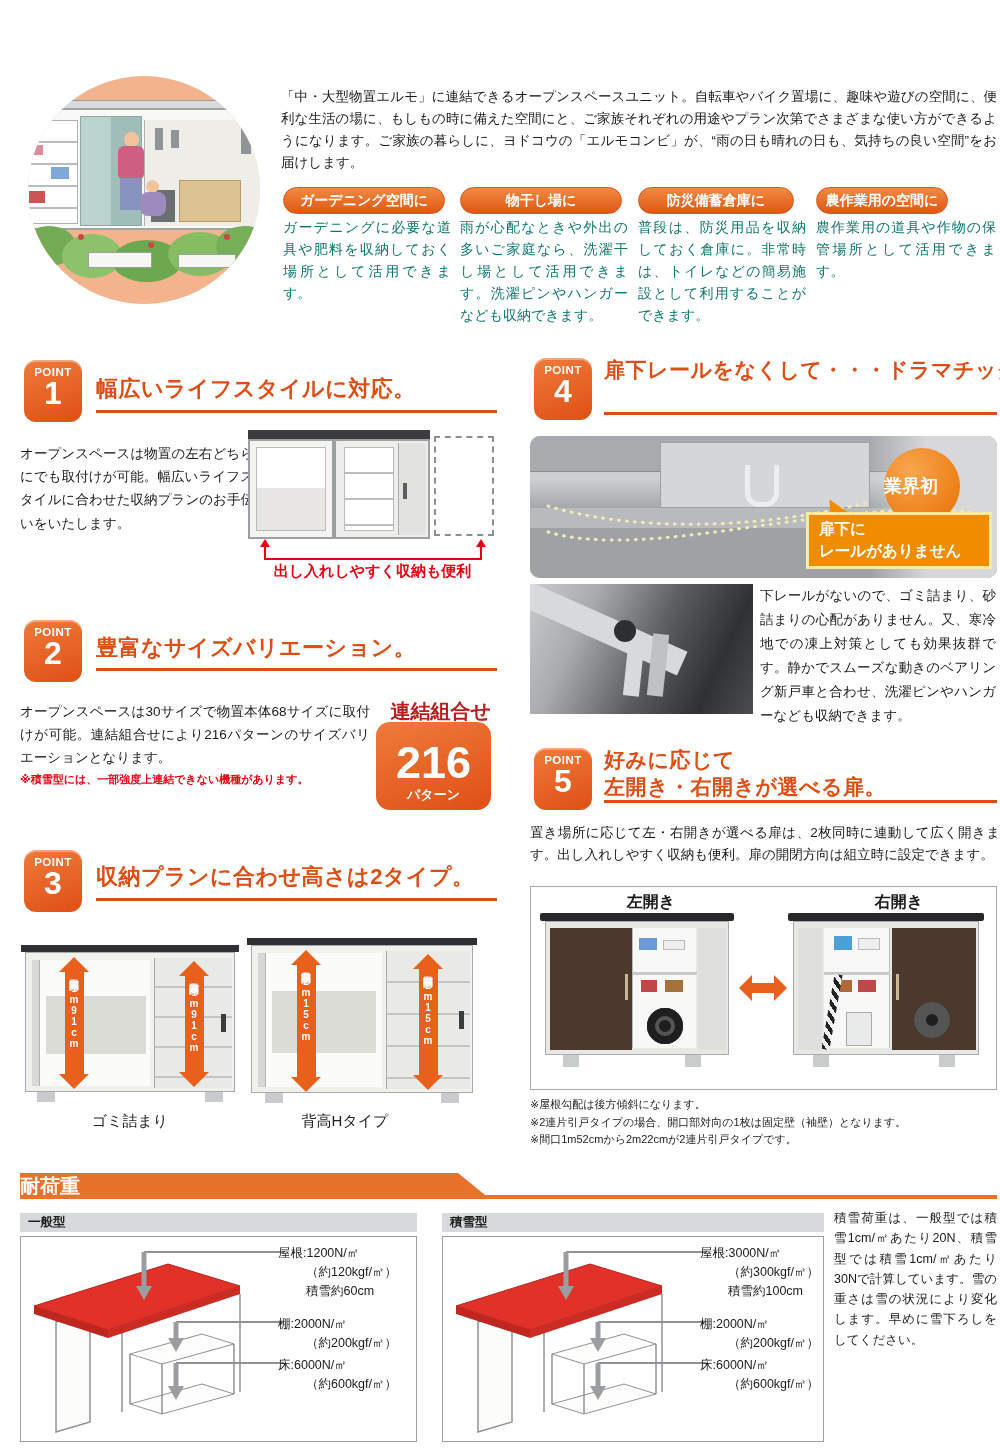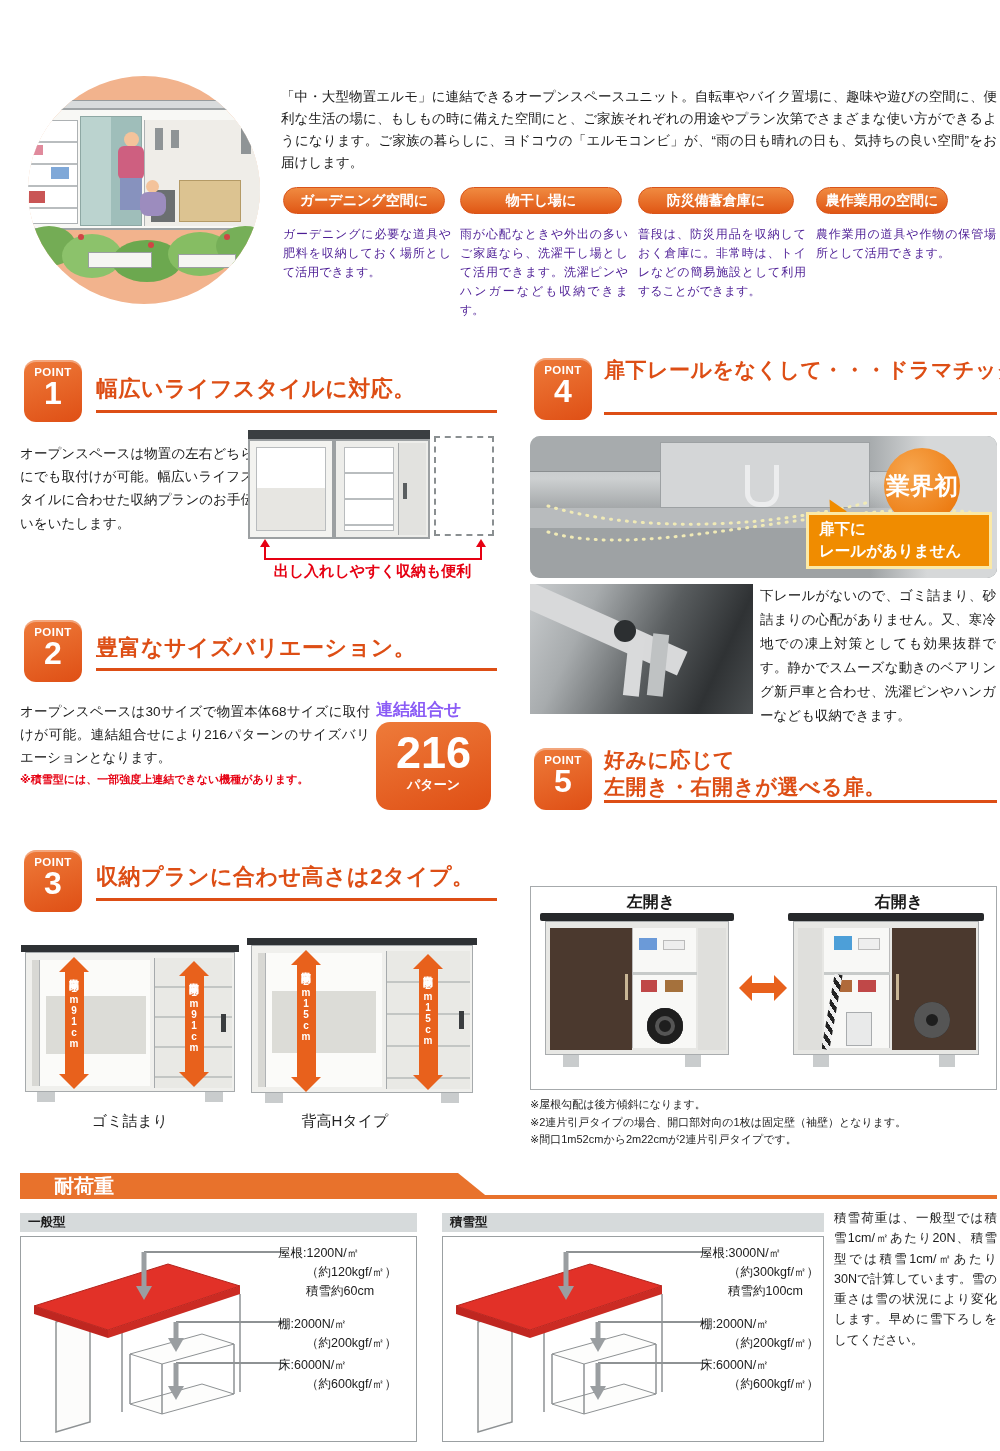--- a/index.html
+++ b/index.html
@@ -2,56 +2,56 @@
 <html><head>
 <meta charset="utf-8">
 <style>
   *{margin:0;padding:0;box-sizing:border-box}
   body{background:#fff;font-family:"Liberation Sans","DejaVu Sans",sans-serif;color:#1e1e1e}
   .page{position:relative;width:1000px;height:1451px;background:#fff;overflow:hidden}
   .abs{position:absolute}
   .page-title{left:24px;top:16px;width:975px;font-size:33px;font-weight:bold;color:#d84f1a;white-space:nowrap;letter-spacing:-1px}
   .intro{left:281px;top:86px;width:716px;font-size:13.5px;line-height:1.62;text-align:justify;color:#1a1a1a}
   .pill{height:27px;border-radius:15px;background:linear-gradient(180deg,#f08a40,#e05715);border:1px solid #d9541b;color:#fff;font-size:14px;font-weight:bold;text-align:center;line-height:25px}
-  .uc-body{font-size:12px;line-height:1.58;text-align:justify;color:#4c1d95;margin-top:9px}
+  .uc-body{font-size:14px;line-height:1.58;text-align:justify;color:#0f766e;}
   .pbadge{width:58px;height:62px;background:linear-gradient(160deg,#ee7b3a,#df4f15);border-radius:12px;color:#fff;text-align:center;box-shadow:inset 0 2px 0 rgba(255,255,255,.35)}
   .pbadge .pw{font-size:11.5px;font-weight:bold;letter-spacing:.5px;margin-top:6px}
   .pbadge .pn{font-size:32px;font-weight:bold;line-height:1;margin-top:-1px}
   .ptitle{color:#dd4e15;font-weight:bold;font-size:22px;letter-spacing:.5px;white-space:nowrap}
   .ptitle.small{font-size:21px}
   .ptitle .suffix{font-size:14px}
   .puline{height:3px;background:#dd4e15}
   .pbody{font-size:13.5px;line-height:1.72;text-align:justify;color:#1a1a1a}
   .rednote{font-size:11px;font-weight:bold;color:#e60012}
-  .combo-label{font-size:17px;font-weight:bold;color:#8b5cf6;text-align:left}
+  .combo-label{font-size:20px;font-weight:bold;color:#b91c1c;text-align:right}
   .combo-box{background:linear-gradient(160deg,#ee7b3a,#df4f15);border-radius:14px;color:#fff;text-align:center}
-  .combo-box .n{font-size:45px;font-weight:bold;line-height:1.1;margin-top:6px}
+  .combo-box .n{font-size:45px;font-weight:bold;line-height:1.1;margin-top:16px}
   .combo-box .u{font-size:13px;font-weight:bold;margin-top:-2px}
   .bracket{border-left:2px solid #e60012;border-right:2px solid #e60012;border-bottom:2px solid #e60012;height:14px}
   .bracket:before,.bracket:after{content:"";position:absolute;top:-7px;width:0;height:0;border-left:5px solid transparent;border-right:5px solid transparent;border-bottom:8px solid #e60012}
   .bracket:before{left:-6px}.bracket:after{right:-6px}
   .redcap{font-size:15px;font-weight:bold;color:#e60012;text-align:center}
   .photo1{width:467px;height:142px;border-radius:10px;overflow:hidden;background:linear-gradient(180deg,#bec2c4 0%,#cdd0d1 30%,#8e9294 62%,#adb0b2 100%)}
-  .badge-circle{width:76px;height:76px;border-radius:50%;background:radial-gradient(circle at 35% 30%,#f7a64e,#e96f00);color:#fff;font-size:24px;font-weight:bold;text-align:center;line-height:76px}
+  .badge-circle{width:76px;height:76px;border-radius:50%;background:radial-gradient(circle at 35% 30%,#f7a64e,#e96f00);color:#fff;font-size:18px;font-weight:bold;line-height:76px}
   .callout{background:#f08c00;border:3px solid #fbe9a6;color:#fff;font-size:15.5px;font-weight:bold;line-height:1.45;padding:3px 10px}
   .photo2{width:223px;height:130px;background:linear-gradient(115deg,#c9ccce 0%,#a7abad 25%,#595d5f 55%,#2f3234 80%,#4a4e50 100%);overflow:hidden}
   .p5box{width:467px;height:204px;border:1px solid #a6aaac;background:#fff}
   .dirlabel{font-size:16px;font-weight:bold;color:#1a1a1a;text-align:center}
   .notes{font-size:11px;line-height:1.6;color:#222}
   .varrow{width:30px;display:flex;flex-direction:column;align-items:center}
   .va-up{width:0;height:0;border-left:15px solid transparent;border-right:15px solid transparent;border-bottom:15px solid #e8611c}
   .va-down{width:0;height:0;border-left:15px solid transparent;border-right:15px solid transparent;border-top:15px solid #e8611c}
   .va-bar{width:19px;flex:1;background:#e8611c;display:flex;justify-content:center;overflow:hidden}
   .va-bar span{writing-mode:vertical-rl;text-orientation:upright;color:#fff;font-size:10px;font-weight:bold;line-height:19px}
   .harrow{width:48px;height:26px}
   .harrow .hbar{position:absolute;left:11px;right:11px;top:8px;height:10px;background:#e8611c}
   .harrow .hl{position:absolute;left:0;top:0;width:0;height:0;border-top:13px solid transparent;border-bottom:13px solid transparent;border-right:13px solid #e8611c}
   .harrow .hr{position:absolute;right:0;top:0;width:0;height:0;border-top:13px solid transparent;border-bottom:13px solid transparent;border-left:13px solid #e8611c}
   .shedcap{font-size:15px;color:#222;text-align:center;font-weight:500}
-  .load-banner{width:470px;height:26px;background:#e8722c;clip-path:polygon(0 0,438px 0,470px 100%,0 100%);color:#fff;font-size:20px;font-weight:bold;line-height:26px;padding-left:34px}
+  .load-banner{width:470px;height:26px;background:#e8722c;clip-path:polygon(0 0,438px 0,470px 100%,0 100%);color:#fff;font-size:20px;font-weight:bold;line-height:26px;}
   .load-line{height:4px;background:#e8722c}
   .gbar{height:19px;background:#d6dadb;font-size:12.5px;font-weight:bold;line-height:19px;padding-left:8px;color:#1e1e1e}
   .lbox{height:206px;border:1px solid #9ba0a2;background:#fff}
   .llab{font-size:12.5px;color:#1a1a1a;white-space:nowrap}
   .load-note{font-size:12.5px;line-height:1.62;text-align:justify;color:#1a1a1a}
 </style>
 </head>
 <body>
 
 <div class="page">
@@ -175,20 +175,21 @@
     <div class="u">パターン</div>
   </div>
 
   <div class="abs pbadge" style="left:534px;top:748px">
     <div class="pw">POINT</div>
     <div class="pn">5</div>
   </div>
   <div class="abs ptitle small" style="left:604px;top:746px">好みに応じて</div>
   <div class="abs ptitle small" style="left:604px;top:773px">左開き・右開きが選べる扉。</div>
   <div class="abs puline" style="left:604px;top:800px;width:393px"></div>
+  <div class="abs pbody" style="left:530px;top:822px;width:470px;line-height:1.62">置き場所に応じて左・右開きが選べる扉は、2枚同時に連動して広く開きます。出し入れしやすく収納も便利。扉の開閉方向は組立時に設定できます。</div>
 
   <div class="abs p5box" style="left:530px;top:886px">
     <div class="abs dirlabel" style="left:70px;top:5px;width:100px">左開き</div>
     <div class="abs dirlabel" style="left:318px;top:5px;width:100px">右開き</div>
 
     <div class="abs" style="left:14px;top:26px;width:184px;height:162px">
       <div class="abs" style="left:-5px;top:0;width:194px;height:8px;background:#26282a;border-radius:2px"></div>
       <div class="abs" style="left:0;top:8px;width:184px;height:134px;background:#e7e7e4;border:1px solid #a9acae">
         <div class="abs" style="left:86px;top:6px;width:64px;height:120px;background:#f8f8f6;border-left:1px solid #bbb">
           <div class="abs" style="left:0;top:44px;width:64px;height:3px;background:#c7cac9"></div>

